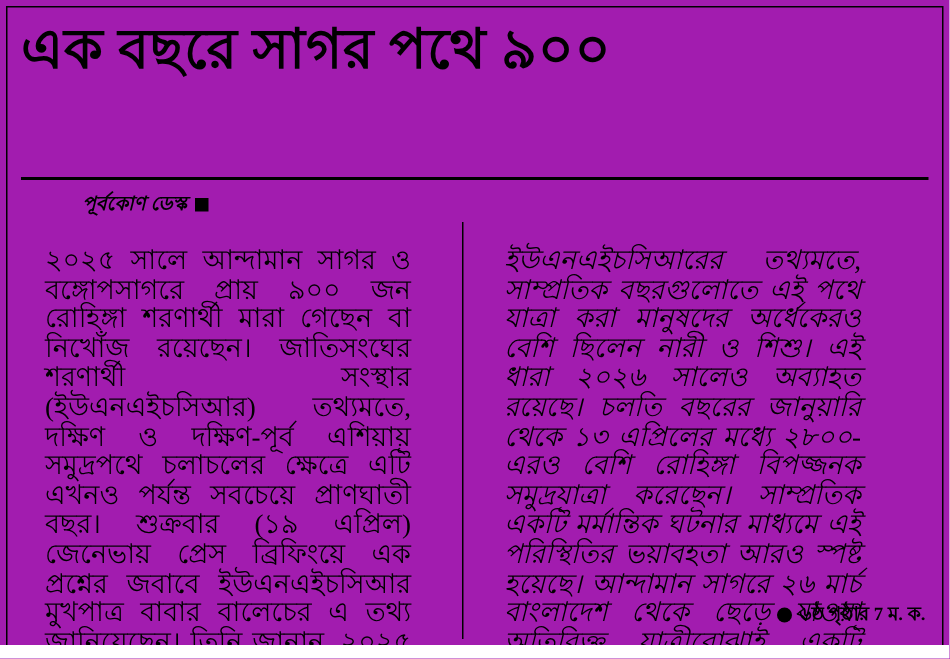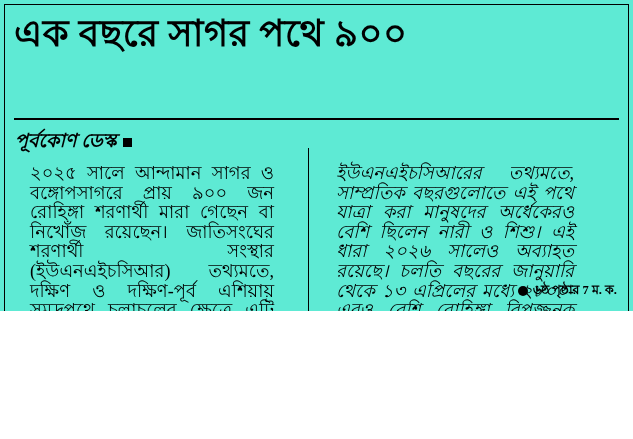--- a/index.html
+++ b/index.html
@@ -6,22 +6,22 @@
     margin: 0;
     padding: 0;
     background: #ffffff;
   }
   body {
     font-family: "Liberation Sans", sans-serif;
   }
   #page {
     position: relative;
     width: 633px;
-    height: 311px;
-    background: #5eead4;
+    height: 430px;
+    background: #a21caf;
     overflow: hidden;
     box-sizing: border-box;
   }
   
   #frame {
     position: absolute;
     left: 4px;
     top: 4px;
     width: 625px;
     height: 431px;
@@ -58,22 +58,23 @@
     left: 15px;
     top: 126px;
     display: flex;
     align-items: center;
     gap: 6px;
   }
   #byline-text {
     font-family: "Liberation Serif", serif;
     font-weight: bold;
     font-style: italic;
-    font-size: 19px;
+    font-size: 13px;
     color: #000;
+    margin-left: 40px;
   }
   #byline-square {
     width: 9px;
     height: 9px;
     background: #000;
     display: inline-block;
   }
   
   #columns {
     position: absolute;

